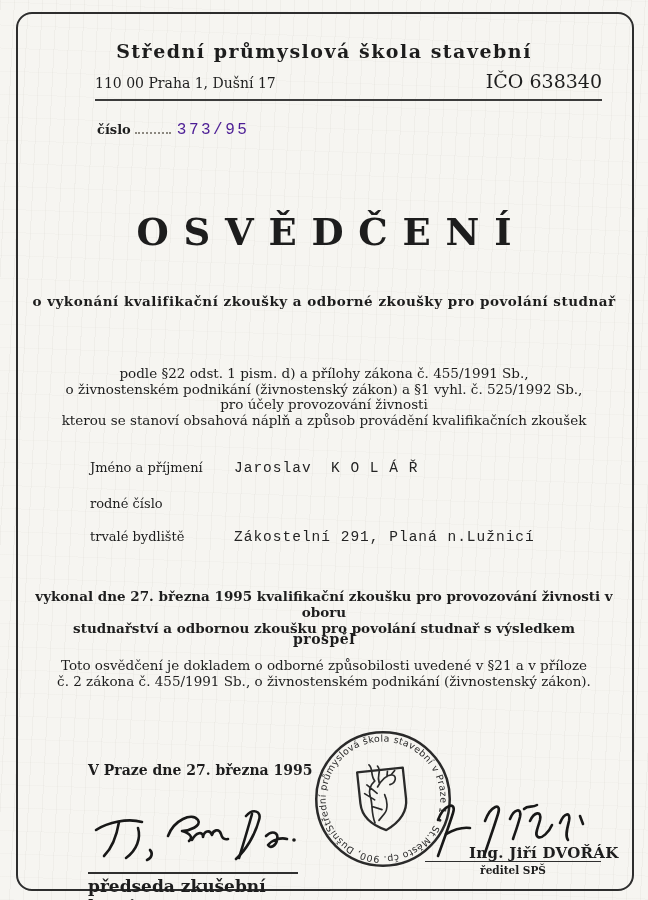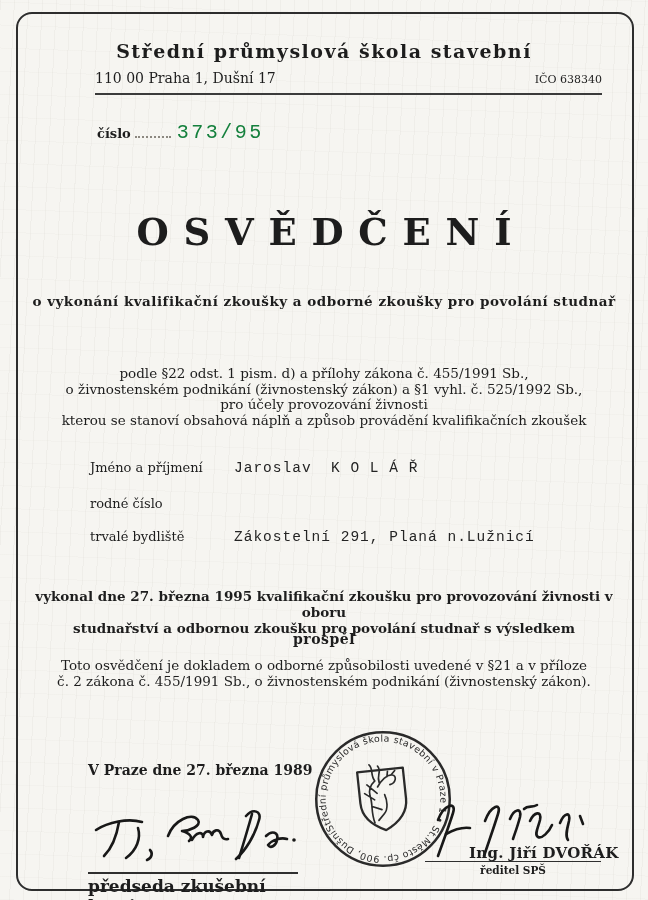--- a/index.html
+++ b/index.html
@@ -24,29 +24,29 @@
   .school-name{
     position:absolute;left:0;right:0;top:40px;text-align:center;
     font-size:19px;font-weight:bold;letter-spacing:1.5px;
   }
   .addr-row{
     position:absolute;left:95px;right:46px;top:70px;
     display:flex;justify-content:space-between;align-items:baseline;
     font-size:14px;padding-bottom:7px;
     border-bottom:2px solid #3b3b3b;
   }
-  .addr-row .ico{font-size:11px;}
+  .addr-row .ico{font-size:19px;}
   .number-row{
     position:absolute;left:97px;top:121px;display:flex;align-items:baseline;
   }
   .number-label{font-size:13px;font-weight:bold;}
   .number-leader{width:36px;border-bottom:2px dotted #8c8880;margin:0 6px 3px 4px;height:10px;}
   .number-value{
     font-family:"Liberation Mono","DejaVu Sans Mono",monospace;
-    font-size:20px;letter-spacing:2.5px;color:#15803d;
+    font-size:16px;letter-spacing:2.5px;color:#4c1d95;
   }
   .doc-title{
     position:absolute;left:0;right:0;top:210px;text-align:center;
     font-size:37px;font-weight:bold;letter-spacing:0.40em;text-indent:0.40em;
   }
   .subtitle{
     position:absolute;left:0;right:0;top:293px;text-align:center;
     font-size:13.5px;font-weight:bold;letter-spacing:0.5px;
   }
   .legal{
@@ -150,21 +150,21 @@
   <div class="statement">
     <div>vykonal dne 27. března 1995 kvalifikační zkoušku pro provozování živnosti v oboru</div>
     <div>studnařství a odbornou zkoušku pro povolání studnař s výsledkem</div>
   </div>
   <div class="result">prospěl</div>
   <div class="note">
     <div>Toto osvědčení je dokladem o odborné způsobilosti uvedené v §21 a v příloze</div>
     <div>č. 2 zákona č. 455/1991 Sb., o živnostenském podnikání (živnostenský zákon).</div>
   </div>
 
-  <div class="place-date">V Praze dne 27. března 1989</div>
+  <div class="place-date">V Praze dne 27. března 1995</div>
 
   <svg class="stamp" viewBox="0 0 140 140" aria-hidden="true">
     <defs>
       <path id="stamp-circle" d="M 15 70 A 55 55 0 1 1 125 70 A 55 55 0 1 1 15 70"></path>
     </defs>
     <g>
       <circle class="stamp-ink" cx="70" cy="70" r="64" stroke-width="2.4"></circle>
     </g>
     <g transform="rotate(-32 70 70)">
       <text class="stamp-text">

